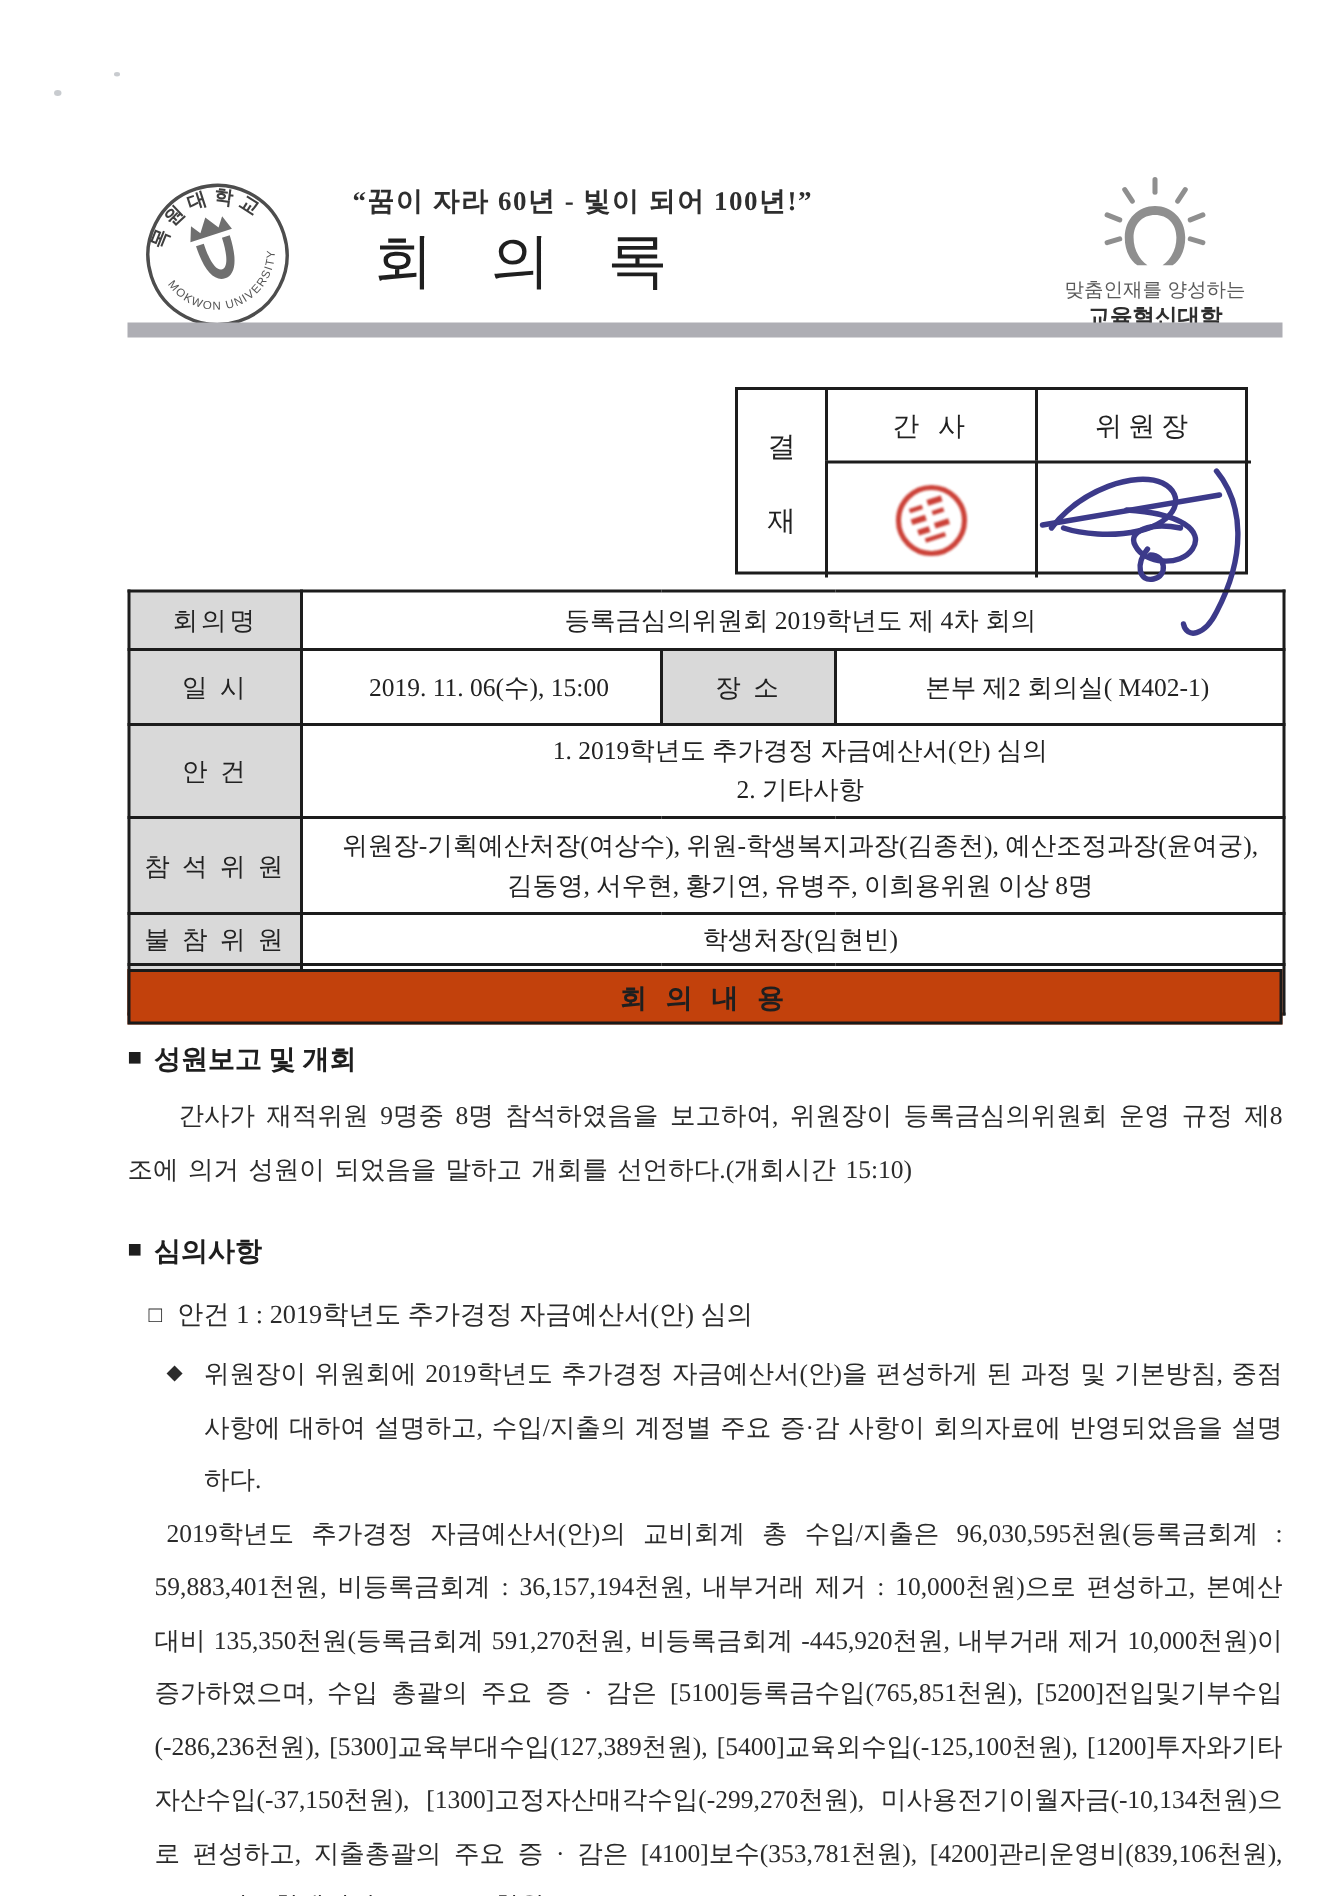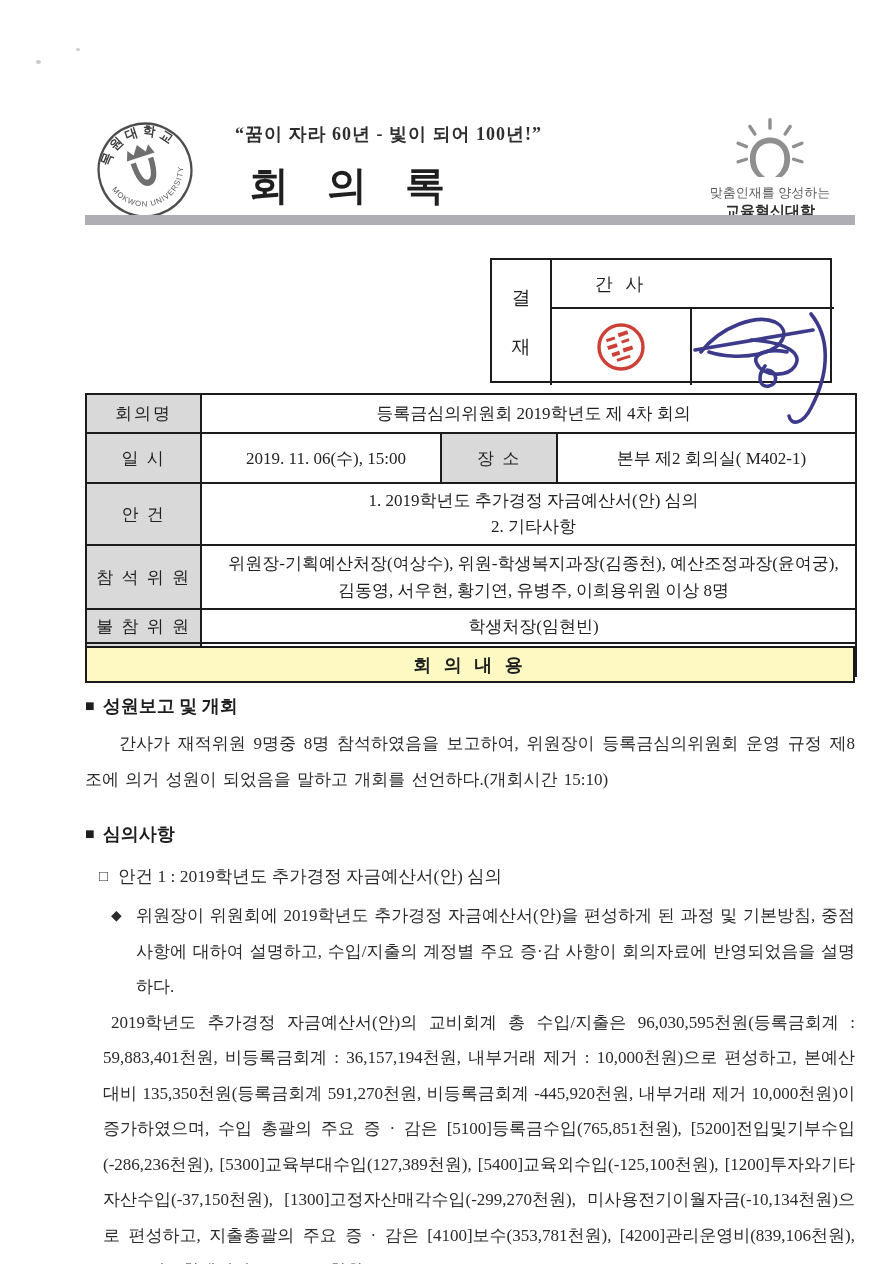--- a/index.html
+++ b/index.html
@@ -8,21 +8,21 @@
   .page { position:relative; width:893px; height:1264px; background:#fff; overflow:hidden; }
 
   
   .speck { position:absolute; background:#9aa0a8; border-radius:50%; opacity:.55; }
 
   
   .header { position:absolute; left:85px; top:118px; width:770px; height:96px; }
   .seal { position:absolute; left:8px; top:2px; width:104px; height:100px; }
   .header-center { position:absolute; left:150px; right:170px; top:0; }
   .slogan { font-size:18px; font-weight:bold; letter-spacing:1px; color:#2e2e2e; margin-top:4px; }
-  .doc-title { font-size:40px; font-weight:bold; letter-spacing:14px; color:#1f1f1f; margin-top:12px; text-indent:14px; }
+  .doc-title { font-size:40px; font-weight:normal; letter-spacing:14px; color:#1f1f1f; text-indent:14px; }
   .brand { position:absolute; right:10px; top:0; width:150px; text-align:center; }
   .brand svg { width:84px; height:64px; display:block; margin:0 auto; }
   .brand-line1 { font-family:"Liberation Sans","DejaVu Sans",sans-serif; font-size:13px; color:#5a5a5a; margin-top:2px; }
   .brand-line2 { font-family:"Liberation Sans","DejaVu Sans",sans-serif; font-size:15px; font-weight:bold; color:#2e2e2e;text-decoration:underline; }
 
   .divider-bar { position:absolute; left:85px; top:215px; width:770px; height:10px; background:#aeaeb4; }
 
   
   .approval { position:absolute; left:490px; top:258px; width:342px; height:125px;
               display:grid; grid-template-columns:58px 140px 144px; grid-template-rows:47px 78px;
@@ -40,21 +40,21 @@
   .info-table td { border:2px solid #1c1c1c; font-size:17px; color:#222;text-align:center; }
   .info-table td.lbl { background:#d9d9d9; text-align:center; letter-spacing:2px; font-weight:normal; }
   .info-table td.val { padding:4px 6px 4px 16px; }
   .r1 td { height:39px; } .r2 td { height:50px;font-family:Liberation Serif, serif; }
   .r3 td { height:54px; } .r4 td { height:56px; }
   .r5 td { height:34px; } .r6 td { height:33px; }
   .agenda-item { line-height:26px; }
   .attendees { line-height:27px; text-align:justify; padding-right:4px; }
 
   
-  .content-bar { position:absolute; left:85px; top:646px; width:770px; height:37px; background:#fef9c3;
+  .content-bar { position:absolute; left:85px; top:646px; width:770px; height:37px; background:#c2410c;
                  border:2px solid #1a1a1a; display:flex; align-items:center; justify-content:center;
                  font-size:18px; font-weight:bold; letter-spacing:4px; color:#1f1f1f; }
   .content { position:absolute; left:85px; top:694px; width:770px; font-size:17px; }
   .sec-title { font-weight:bold; font-size:18px; color:#1e1e1e; display:flex; align-items:center; gap:8px; }
   .marker-square { font-size:16px; }
   .sec1-body { margin-top:8px; line-height:36px; text-align:justify; text-indent:2em; word-spacing:2px; }
   .sec2-title { margin-top:24px; }
   .agenda-head { margin-top:18px; margin-left:14px; font-size:17.5px; display:flex; gap:10px; align-items:baseline; }
   .marker-open { font-size:15px; position:relative; top:-1px; }
   .bullet-block { margin-top:10px; margin-left:26px; position:relative; padding-left:25px;
@@ -113,20 +113,21 @@
   </div>
 
   <div class="divider-bar"></div>
 
   <div class="approval">
     <div class="ap-left">
       <span>결</span>
       <span>재</span>
     </div>
     <div class="ap-head" style="grid-column:2; grid-row:1;">간  사</div>
+    <div class="ap-head" style="grid-column:3; grid-row:1;">위원장</div>
     <div class="ap-body" style="grid-column:2;">
       <svg width="52" height="52" viewBox="0 0 52 52">
         <defs>
             <filter id="blurStamp">
               <feGaussianBlur stdDeviation="0.7"></feGaussianBlur>
             </filter>
           </defs>
         <g filter="url(#blurStamp)" opacity="0.88">
           <circle cx="26" cy="26" r="22" fill="none" stroke="#c5281c" stroke-width="3.4"></circle>
           <g fill="#c5281c" transform="rotate(-18 26 26)">

